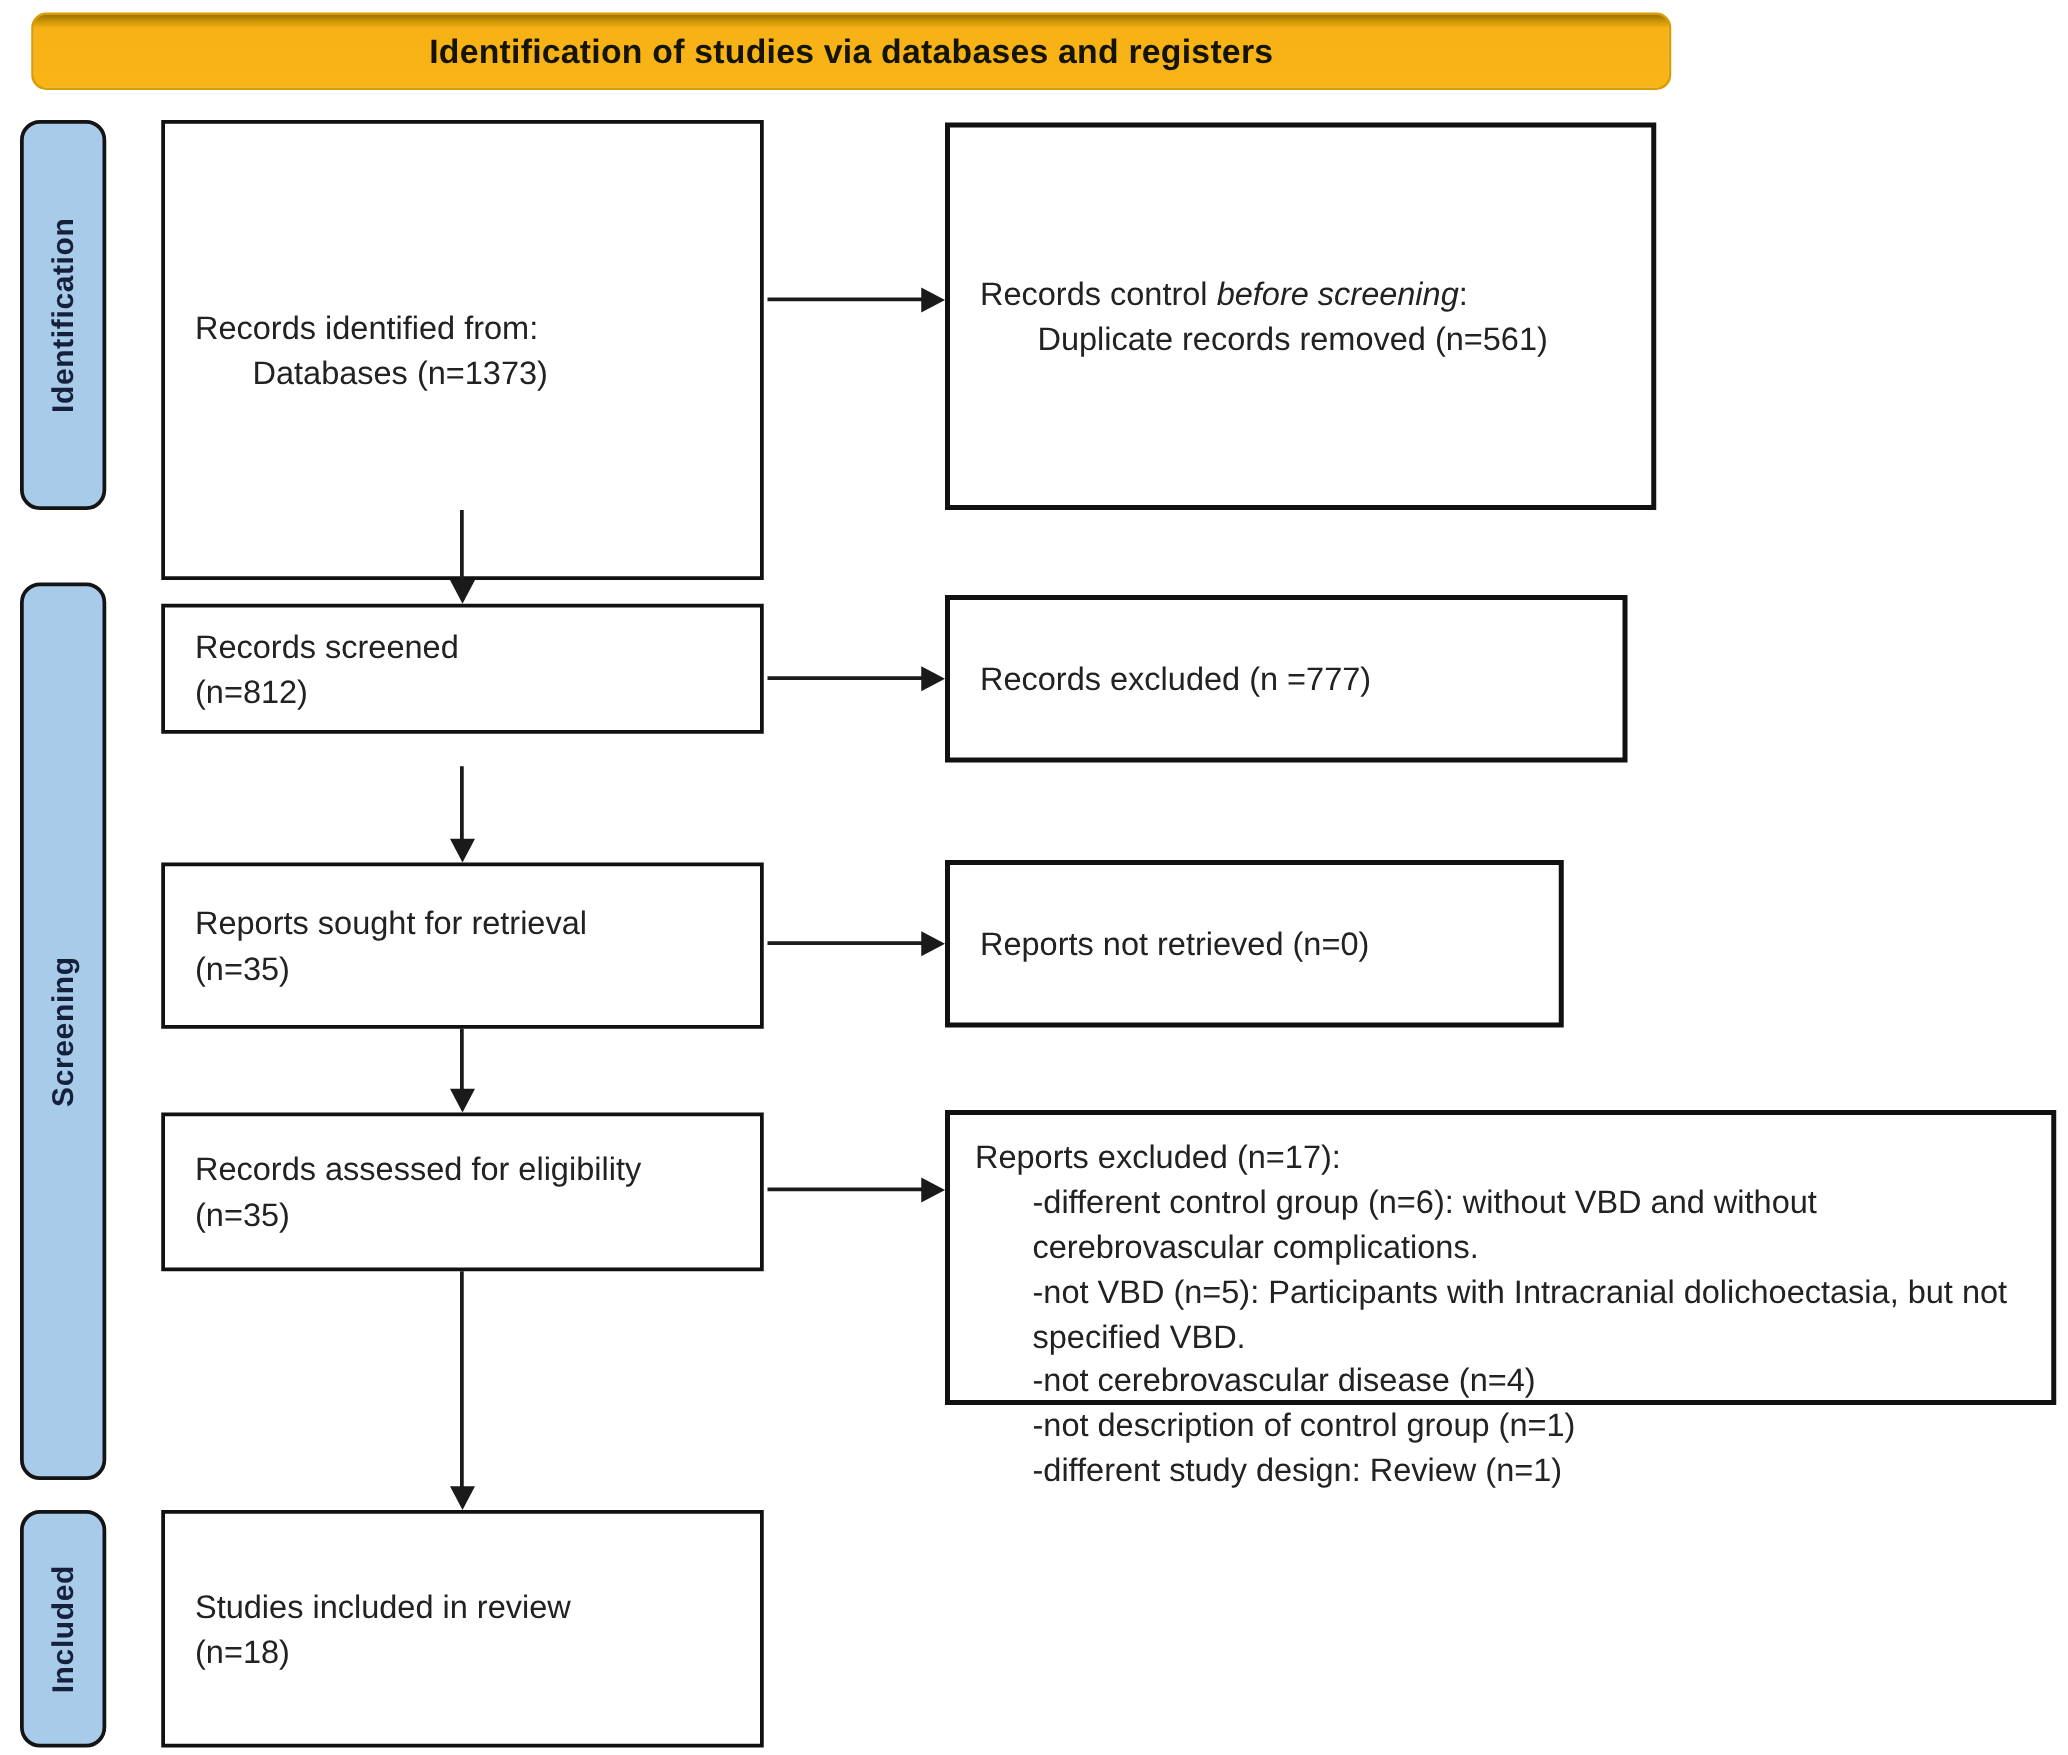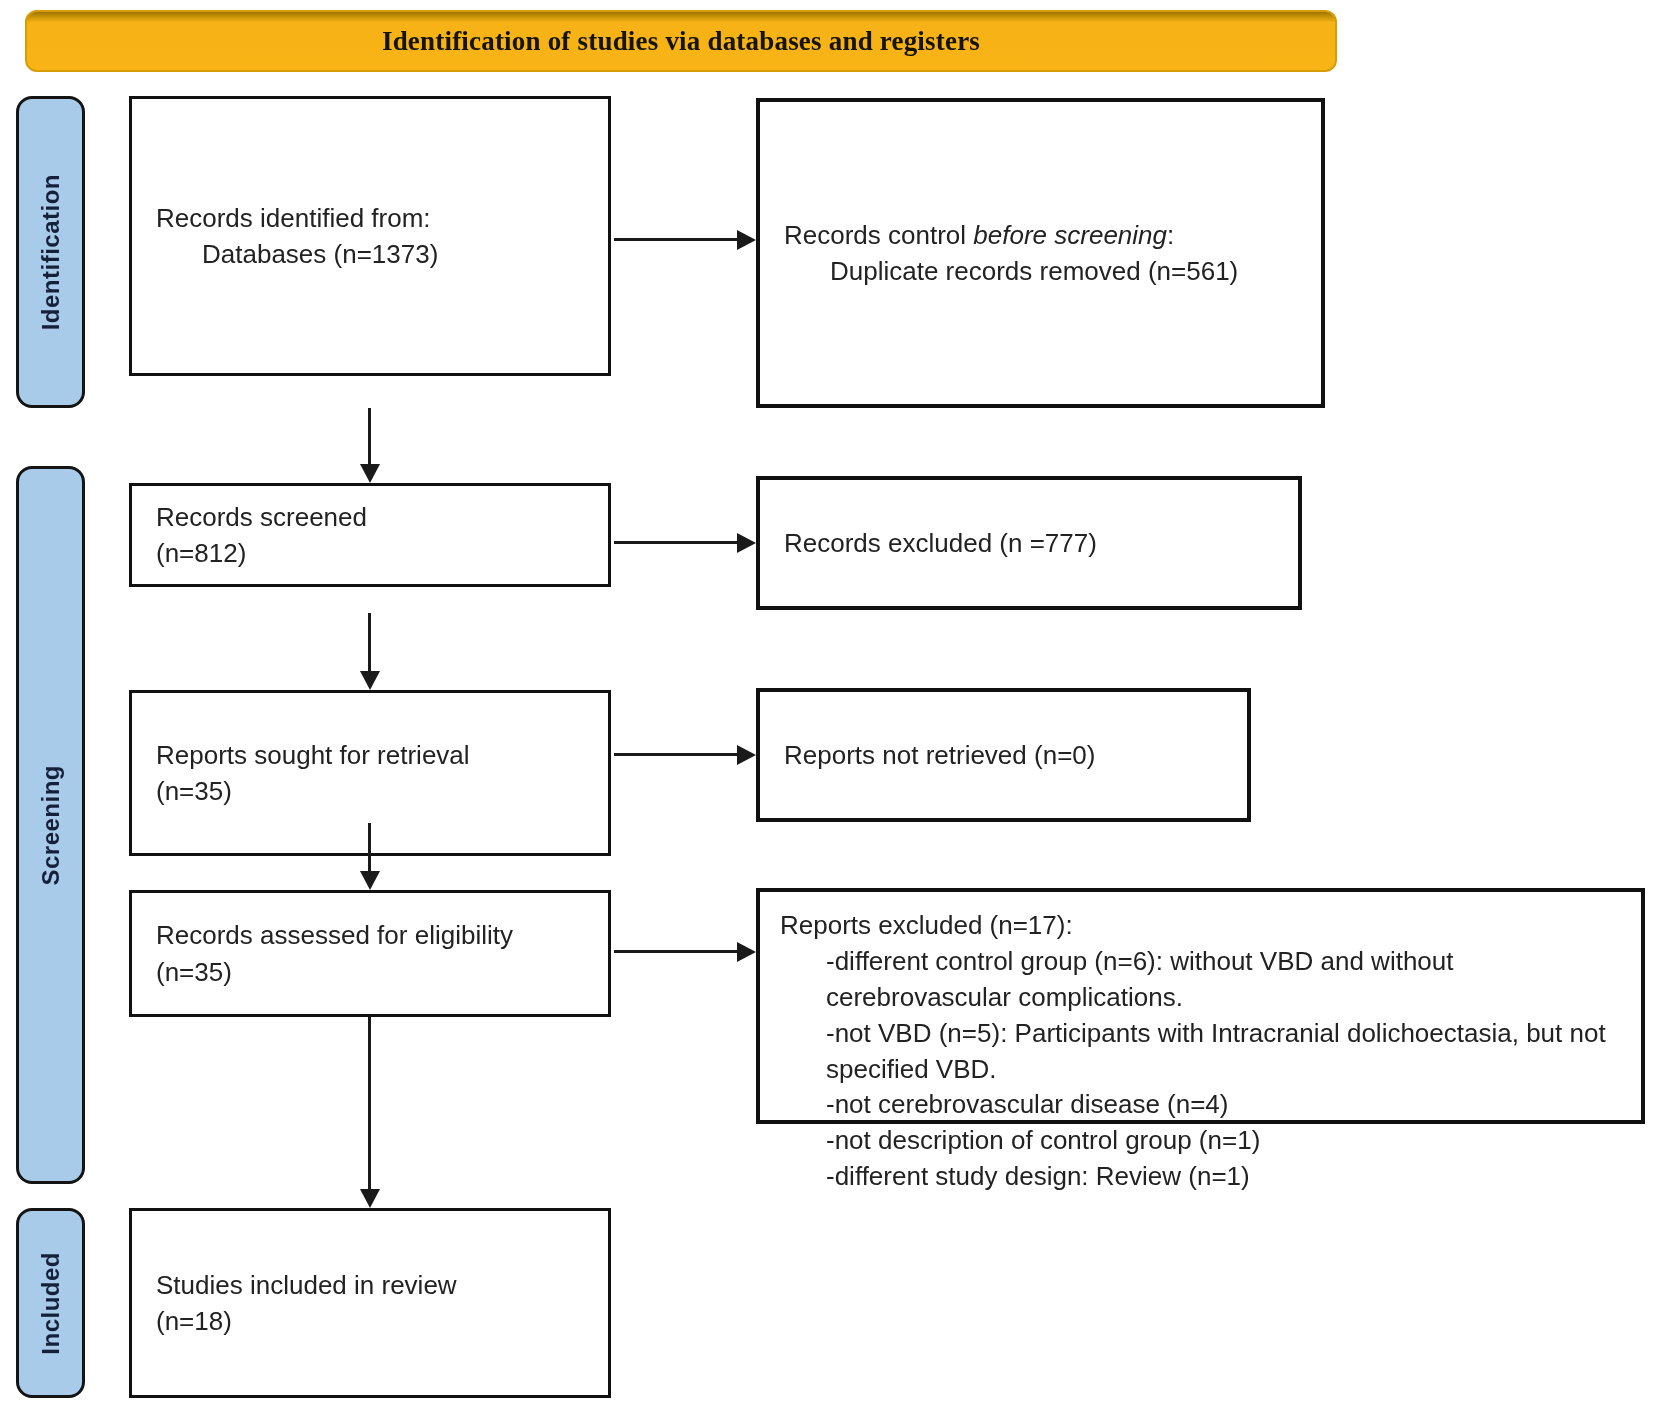--- a/index.html
+++ b/index.html
@@ -7,21 +7,21 @@
     position:relative;width:1654px;height:1404px;background:#ffffff;
     font-family:"Liberation Sans","DejaVu Sans",sans-serif;color:#1c1c1c;
     overflow:hidden;
   }
   
   .banner{
     position:absolute;left:25px;top:10px;width:1312px;height:62px;
     box-sizing:border-box;border-radius:12px;
     background:linear-gradient(#9c7200 0%, #c38f04 7%, #f6b216 18%, #f9b516 100%);
     border:2px solid #d89c04;
-    display:flex;align-items:center;justify-content:center;font-family:Liberation Serif, serif;
+    display:flex;align-items:center;justify-content:center;
   }
   .banner span{font-size:27px;font-weight:bold;color:#141400;letter-spacing:.2px;}
   
   .stage{
     position:absolute;left:16px;width:69px;box-sizing:border-box;
     background:#a9cbea;border:3px solid #141414;border-radius:16px;
     display:flex;align-items:center;justify-content:center;
   }
   .stage span{
     writing-mode:vertical-rl;transform:rotate(180deg);
@@ -32,25 +32,25 @@
   #stage-included{top:1208px;height:190px;}
   
   .fbox{
     position:absolute;box-sizing:border-box;background:#ffffff;
     border:3px solid #111111;
   }
   .vcenter{display:flex;flex-direction:column;justify-content:center;height:100%;
     padding:0 14px 0 24px;}
   .fbox p{margin:0;font-size:26px;line-height:1.4;color:#222;}
   .indent2{padding-left:46px;}
-  #box-identified{left:129px;top:96px;width:482px;height:280px;}
+  #box-identified{left:129px;top:96px;width:482px;height:368px;}
   #box-removed{left:756px;top:98px;width:569px;height:310px;border-width:4px;}
   #box-screened{left:129px;top:483px;width:482px;height:104px;}
   #box-excluded{left:756px;top:476px;width:546px;height:134px;border-width:4px;}
-  #box-sought{left:129px;top:690px;width:482px;height:166px;}
+  #box-sought{left:129px;top:690px;width:482px;height:133px;}
   #box-notretrieved{left:756px;top:688px;width:495px;height:134px;border-width:4px;}
   #box-assessed{left:129px;top:890px;width:482px;height:127px;}
   #box-reports-excluded{left:756px;top:888px;width:889px;height:236px;border-width:4px;}
   #box-included-review{left:129px;top:1208px;width:482px;height:190px;}
   
   #box-reports-excluded .content{padding:16px 18px 0 20px;}
   #box-reports-excluded p{font-size:26px;line-height:1.38;}
   #box-reports-excluded ul{margin:0 0 0 46px;padding:0;list-style:none;}
   #box-reports-excluded li{font-size:26px;line-height:1.38;color:#222;}
   .it{font-style:italic;}

